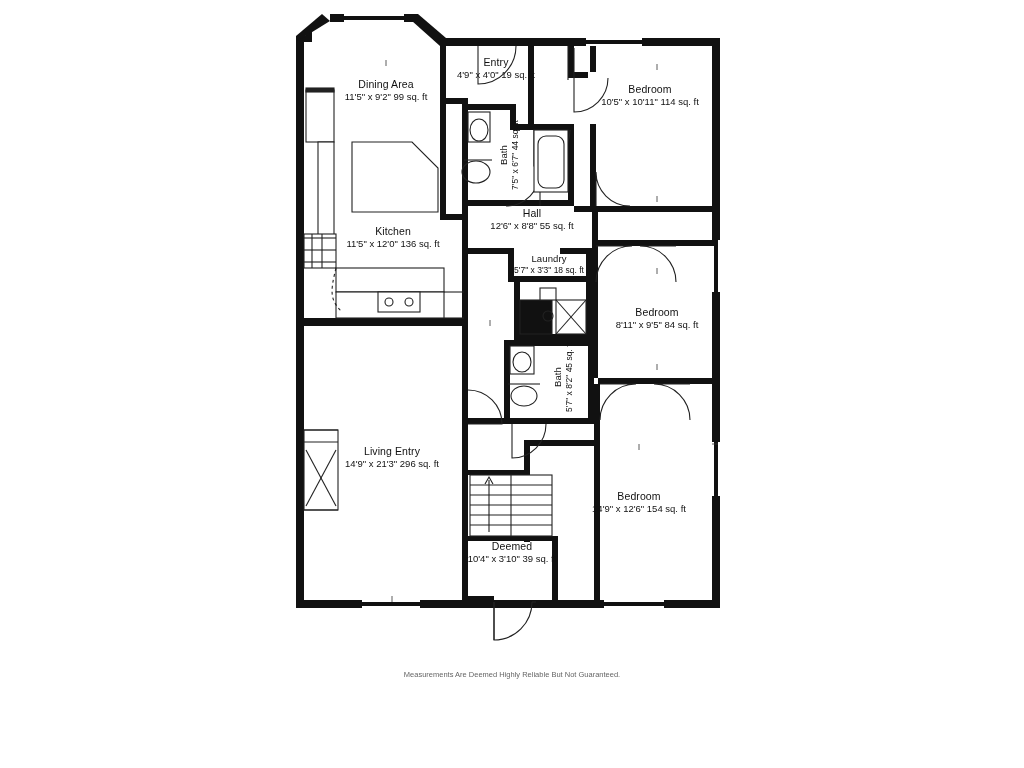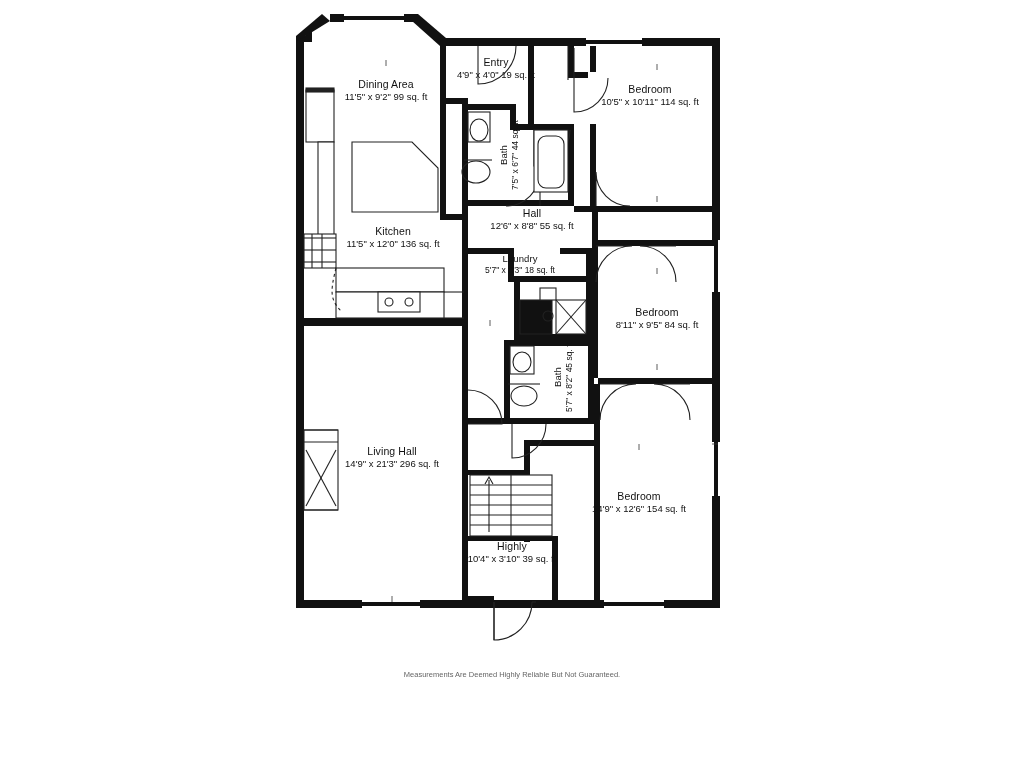--- a/index.html
+++ b/index.html
@@ -311,42 +311,42 @@
       <span class="rdim">7'5" x 6'7" 44 sq. ft</span>
     </div>
     <div class="room-label" style="left:393px; top:237px;">
       <span class="rname">Kitchen</span>
       <span class="rdim">11'5" x 12'0" 136 sq. ft</span>
     </div>
     <div class="room-label" style="left:532px; top:219px;">
       <span class="rname">Hall</span>
       <span class="rdim">12'6" x 8'8" 55 sq. ft</span>
     </div>
-    <div class="room-label small" style="left:520px; top:264px;">
+    <div class="room-label small" style="left:549px; top:264px;">
       <span class="rname">Laundry</span>
       <span class="rdim">5'7" x 3'3" 18 sq. ft</span>
     </div>
     <div class="room-label" style="left:657px; top:318px;">
       <span class="rname">Bedroom</span>
       <span class="rdim">8'11" x 9'5" 84 sq. ft</span>
     </div>
     <div class="room-label vert small" style="left:563px; top:377px;">
       <span class="rname">Bath</span>
       <span class="rdim">5'7" x 8'2" 45 sq. ft</span>
     </div>
     <div class="room-label" style="left:392px; top:457px;">
-      <span class="rname">Living Hall</span>
+      <span class="rname">Living Entry</span>
       <span class="rdim">14'9" x 21'3" 296 sq. ft</span>
     </div>
     <div class="room-label" style="left:639px; top:502px;">
       <span class="rname">Bedroom</span>
       <span class="rdim">14'9" x 12'6" 154 sq. ft</span>
     </div>
     <div class="room-label" style="left:512px; top:552px;">
-      <span class="rname">Highly</span>
+      <span class="rname">Deemed</span>
       <span class="rdim">10'4" x 3'10" 39 sq. ft</span>
     </div>
   </div>
 
   <div id="summary">
     <div class="disclaimer">Measurements Are Deemed Highly Reliable But Not Guaranteed.</div>
   </div>
 
 </div>
 

